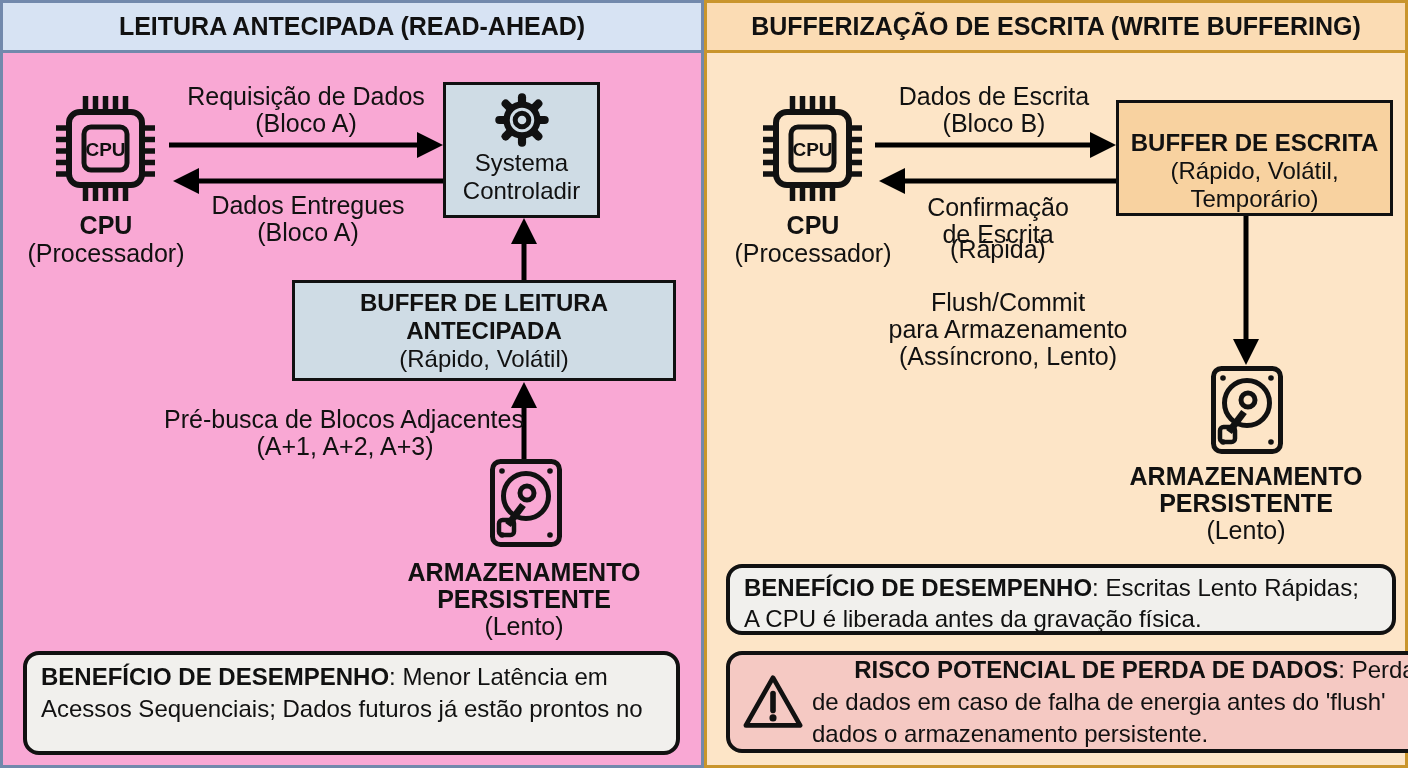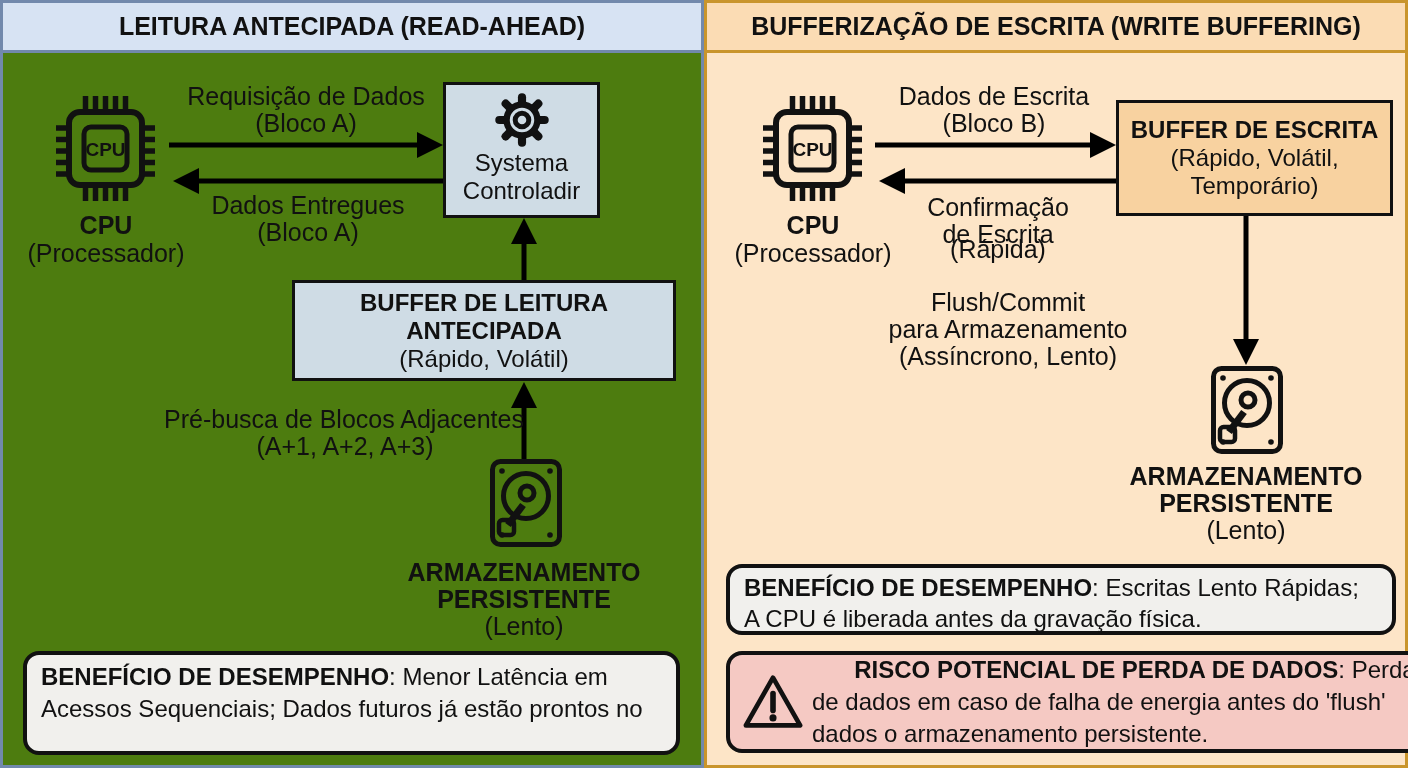--- a/index.html
+++ b/index.html
@@ -1,34 +1,34 @@
 <!DOCTYPE html>
 <html><head>
 <meta charset="utf-8">
 <style>
   html,body{margin:0;padding:0;background:#fff;}
   .stage{position:relative;width:1408px;height:768px;background:#fff;
          font-family:"Liberation Sans",sans-serif;color:#111;overflow:hidden;}
 
   
   .panel{position:absolute;top:0;height:768px;width:704px;box-sizing:border-box;}
-  .panel.left{left:0;background:#4d7c0f;border:3px solid #7289ac;}
+  .panel.left{left:0;background:#f9a8d4;border:3px solid #7289ac;}
   .panel.right{left:704px;background:#fde5c7;border:3px solid #c9952c;}
   .panel-title{position:absolute;left:0;right:0;top:0;height:47px;display:flex;
                align-items:center;justify-content:center;font-weight:bold;font-size:25px;}
   .left .panel-title{background:#d7e3f3;border-bottom:3px solid #7289ac;}
   .right .panel-title{background:#fbdcb4;border-bottom:3px solid #c9952c;}
 
   
   .node{position:absolute;box-sizing:border-box;border:3px solid #111;display:flex;
         flex-direction:column;align-items:center;justify-content:center;text-align:center;
         font-size:24px;line-height:28px;}
   .node .bold{font-weight:bold;}
   .blue-node{background:#cfdce5;}
-  .orange-node{background:#f8d2a0;}
+  .orange-node{background:#f8d2a0;justify-content:flex-end;}
 
   
   .note{position:absolute;box-sizing:border-box;border:4px solid #111;border-radius:16px;
         font-size:24px;}
   .note.benefit{background:#f1f0ed;padding:6px 14px;line-height:32px;}
   .note.risk{background:#f5c9c3;display:flex;align-items:center;padding:4px 12px;line-height:32px;}
   .note .bold{font-weight:bold;}
   .risk-text{flex:1;margin-left:8px;}
   .risk-line-first{text-align:center;}
 

